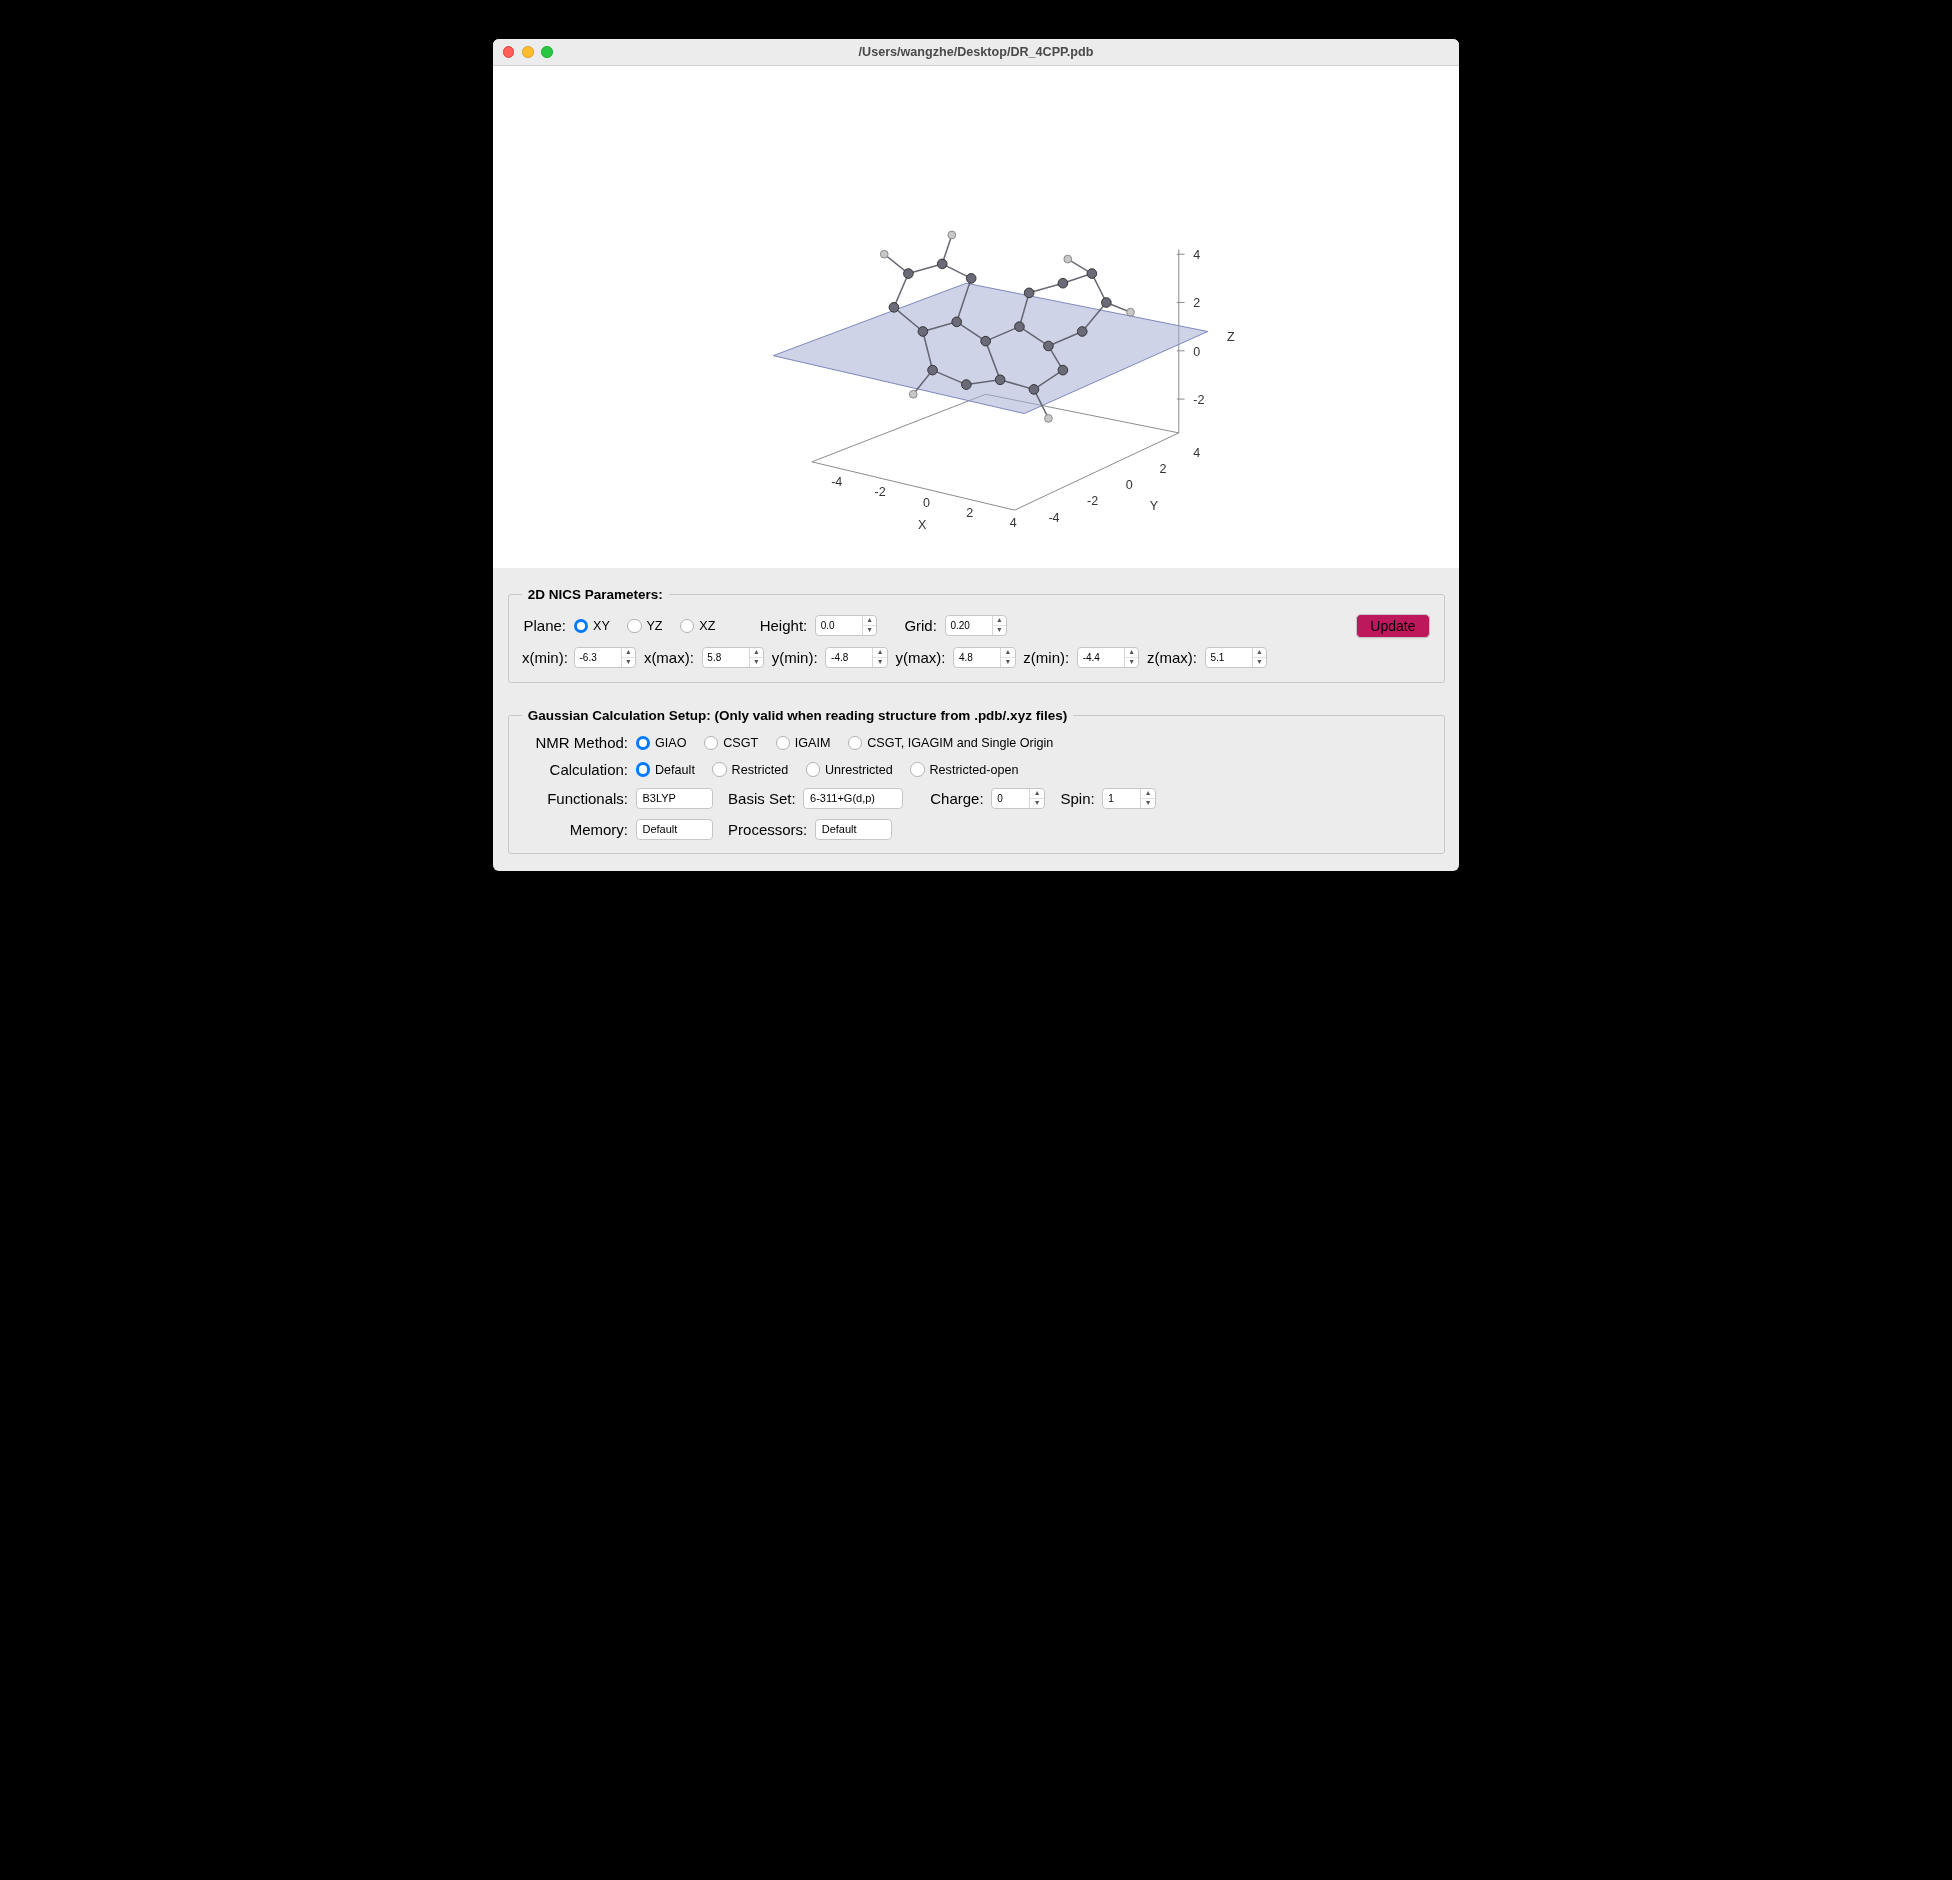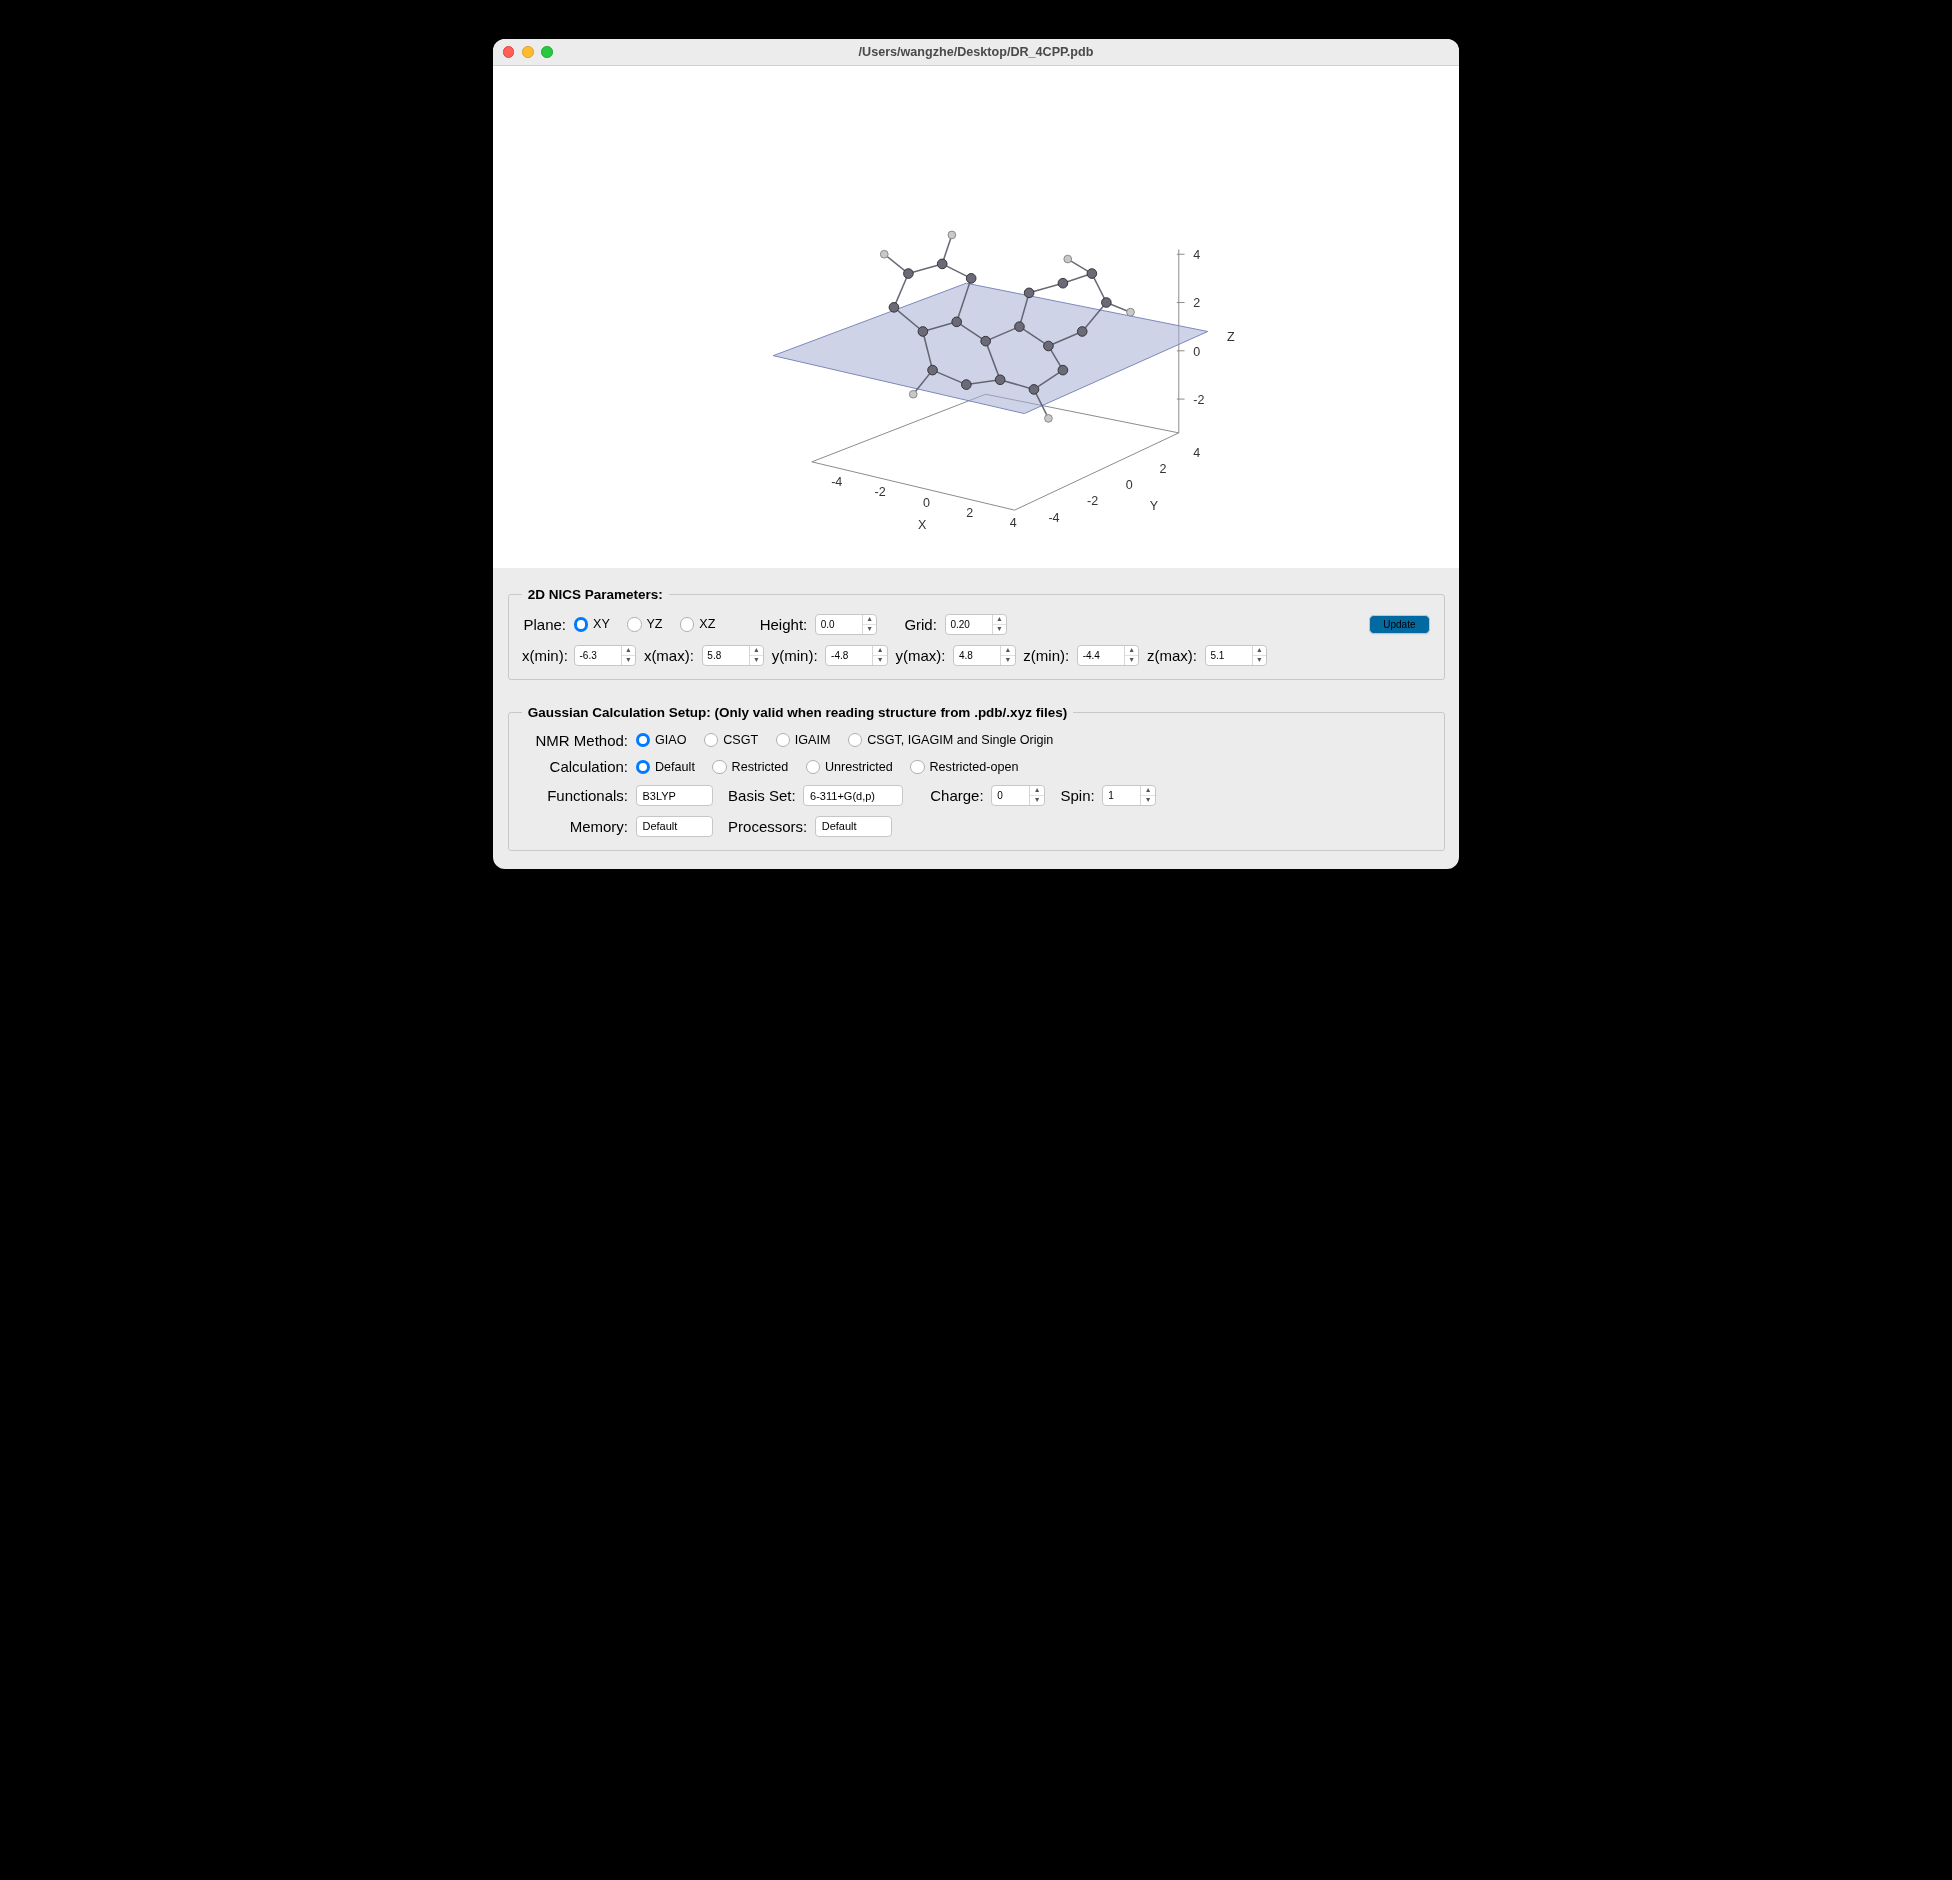--- a/index.html
+++ b/index.html
@@ -1,17 +1,17 @@
 <!DOCTYPE html>
 <html><head>
 <meta charset="utf-8">
 <style>
 * { box-sizing: border-box; margin: 0; padding: 0; }
 body { background: #000; font-family: -apple-system, BlinkMacSystemFont, "Helvetica Neue", Arial, sans-serif; font-size: 12.6px; color: #000; padding: 39px; }
-.window { background: #ececec; border-radius: 12px; box-shadow: 0 19.3px 58px rgba(0,0,0,0.5); width: 966px; margin: 0 auto; overflow: hidden; }
+.window { background: #ececec; border-radius: 6px; box-shadow: 0 19.3px 58px rgba(0,0,0,0.5); width: 966px; margin: 0 auto; overflow: hidden; }
 .titlebar { height: 27px; background: #ececec; border-bottom: 1px solid #d0d0d0; display: flex; align-items: center; padding: 0 9.7px; position: relative; }
 .traffic { display: flex; gap: 7.7px; }
 .traffic span { width: 11.6px; height: 11.6px; border-radius: 50%; display: block; }
 .traffic .red { background: #ff5f57; border: 0.5px solid #e0443e; }
 .traffic .yellow { background: #febc2e; border: 0.5px solid #dea123; }
 .traffic .green { background: #28c840; border: 0.5px solid #1aab29; }
 .title { position: absolute; left: 0; right: 0; text-align: center; font-weight: 600; font-size: 12.6px; color: #4a4a4a; }
 .plot-area { background: #fff; height: 502px; position: relative; }
 .plot-area svg { position: absolute; left: 50%; top: 50%; transform: translate(-50%, -50%); }
 .controls { padding: 19.3px 14.5px 17.4px; }
@@ -23,21 +23,21 @@
 .label { font-size: 15px; color: #000; text-align: right; white-space: nowrap; }
 .radio { display: inline-flex; align-items: center; gap: 4.8px; margin-right: 9.7px; }
 .radio .dot { width: 14.5px; height: 14.5px; border-radius: 50%; border: 1px solid #b0b0b0; background: #fff; display: flex; align-items: center; justify-content: center; }
 .radio.selected .dot { border: 3.9px solid #007aff; background: #fff; }
 .spinbox { display: inline-flex; align-items: stretch; border: 1px solid #c6c6c6; border-radius: 3.9px; background: #fff; height: 21px; overflow: hidden; }
 .spinbox input { border: none; outline: none; padding: 0 4.8px; font-size: 10px; width: 46px; background: transparent; }
 .spinbox .arrows { display: flex; flex-direction: column; border-left: 1px solid #d6d6d6; width: 14.5px; }
 .spinbox .arrows span { flex: 1; display: flex; align-items: center; justify-content: center; font-size: 6.8px; color: #555; line-height: 1; cursor: pointer; }
 .spinbox .arrows span:first-child { border-bottom: 0.5px solid #e0e0e0; }
 .textbox { border: 1px solid #c6c6c6; border-radius: 3.9px; background: #fff; height: 21px; padding: 0 5.8px; font-size: 11px; outline: none; }
-.btn { background: #0369a1; border: 1px solid #c6c6c6; border-radius: 4.8px; padding: 2.9px 13.5px; font-size: 10px; cursor: pointer; box-shadow: 0 1px 1px rgba(0,0,0,0.05); }
+.btn { background: #be185d; border: 1px solid #c6c6c6; border-radius: 4.8px; padding: 2.9px 13.5px; font-size: 14px; cursor: pointer; box-shadow: 0 1px 1px rgba(0,0,0,0.05); }
 </style>
 </head>
 <body>
 
 <div class="window">
   <div class="titlebar">
     <div class="traffic">
       <span class="red"></span>
       <span class="yellow"></span>
       <span class="green"></span>

